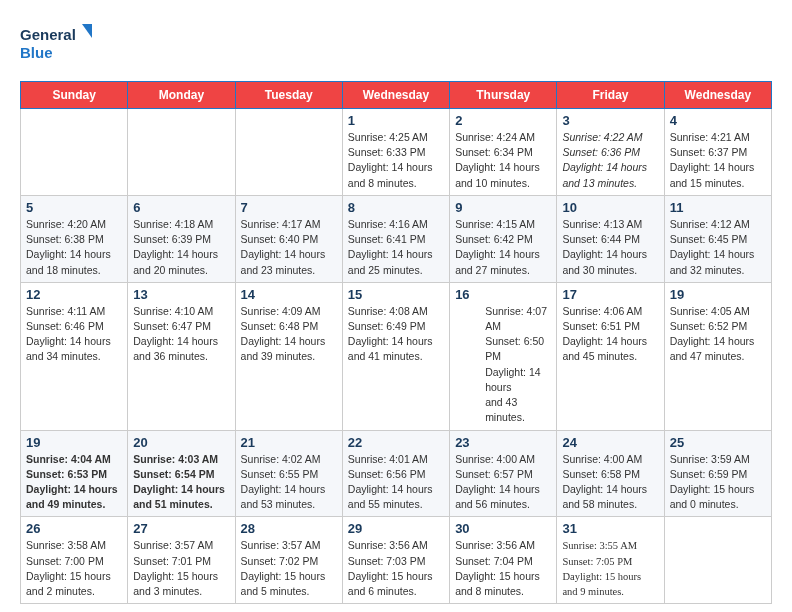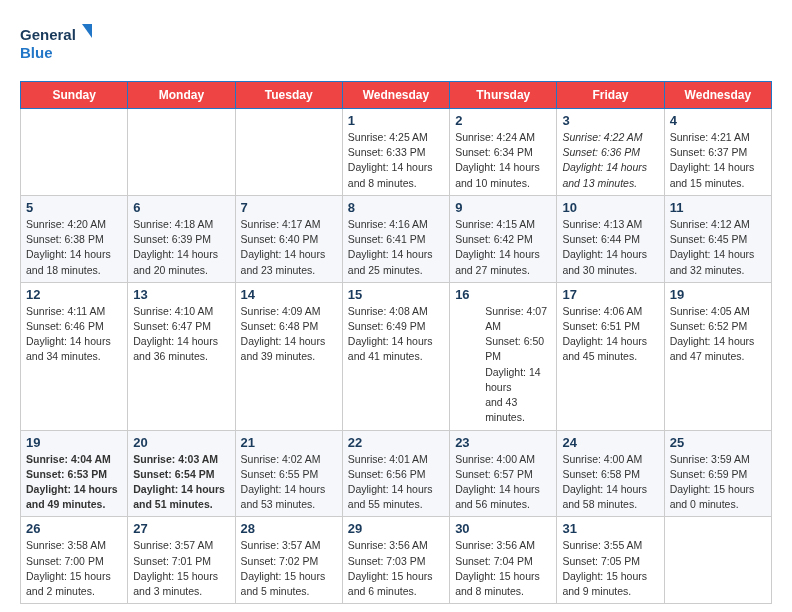--- a/index.html
+++ b/index.html
@@ -318,21 +318,21 @@
         </td>
         <td>
           <div class="day-number">30</div>
           <div class="day-info" style="white-space: pre-line;">Sunrise: 3:56 AM
 Sunset: 7:04 PM
 Daylight: 15 hours
 and 8 minutes.</div>
         </td>
         <td>
           <div class="day-number">31</div>
-          <div class="day-info" style="white-space: pre-line;">Sunrise: 3:55 AM
+          <div class="day-info" style="white-space: pre-line; font-family: Liberation Serif, serif;">Sunrise: 3:55 AM
 Sunset: 7:05 PM
 Daylight: 15 hours
 and 9 minutes.</div>
         </td>
         <td class="empty-cell"></td>
       </tr>
     </tbody>
 </table>
 
 </body></html>

